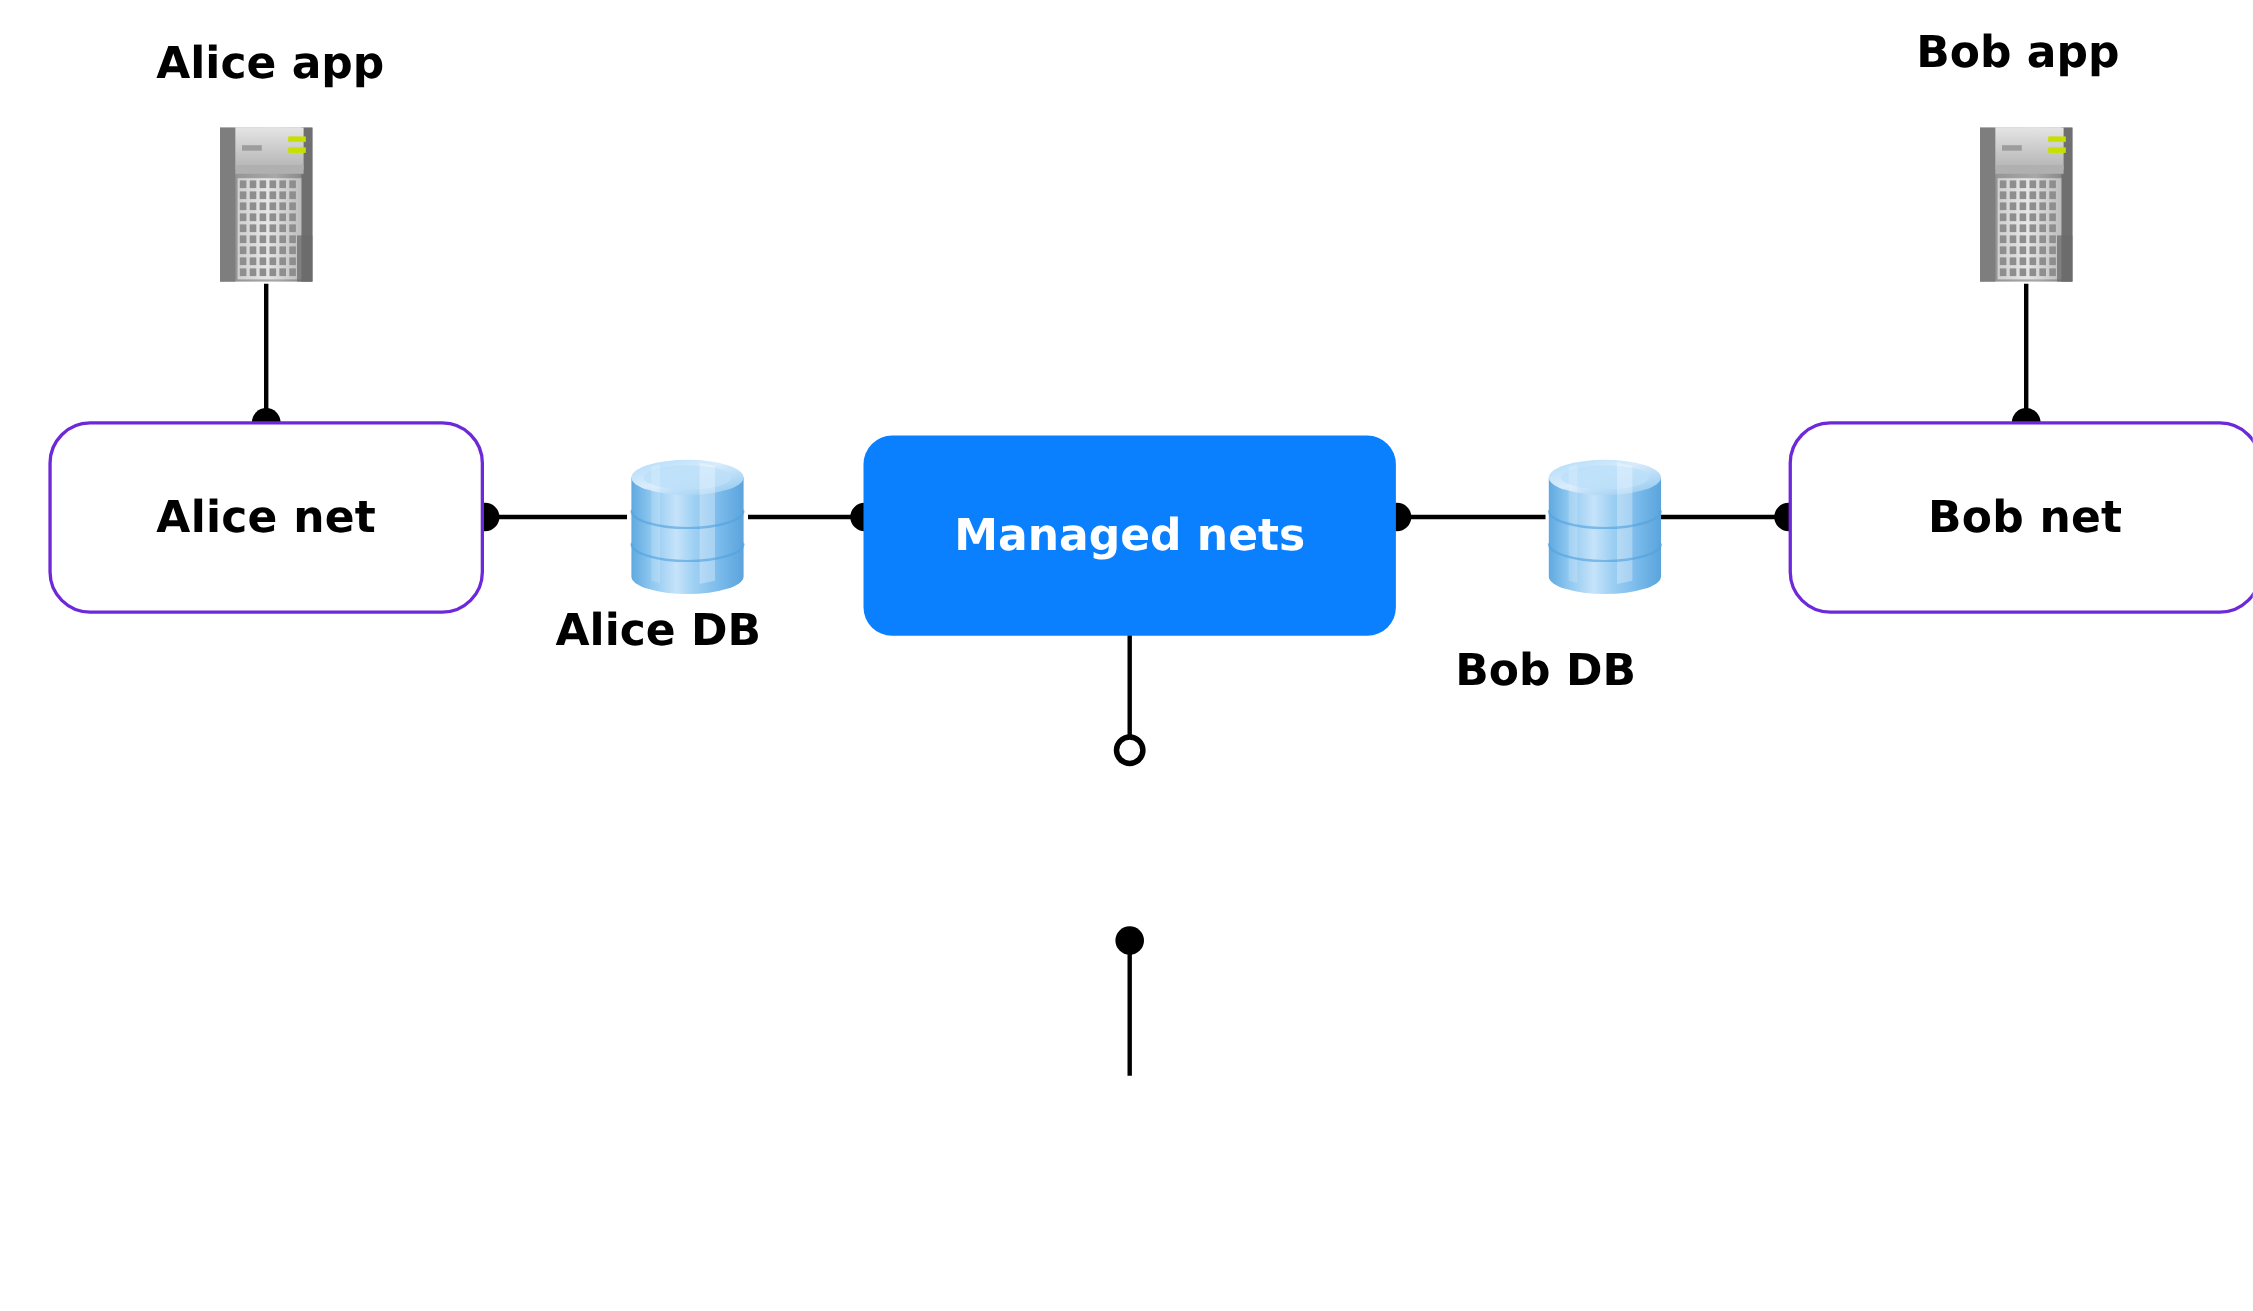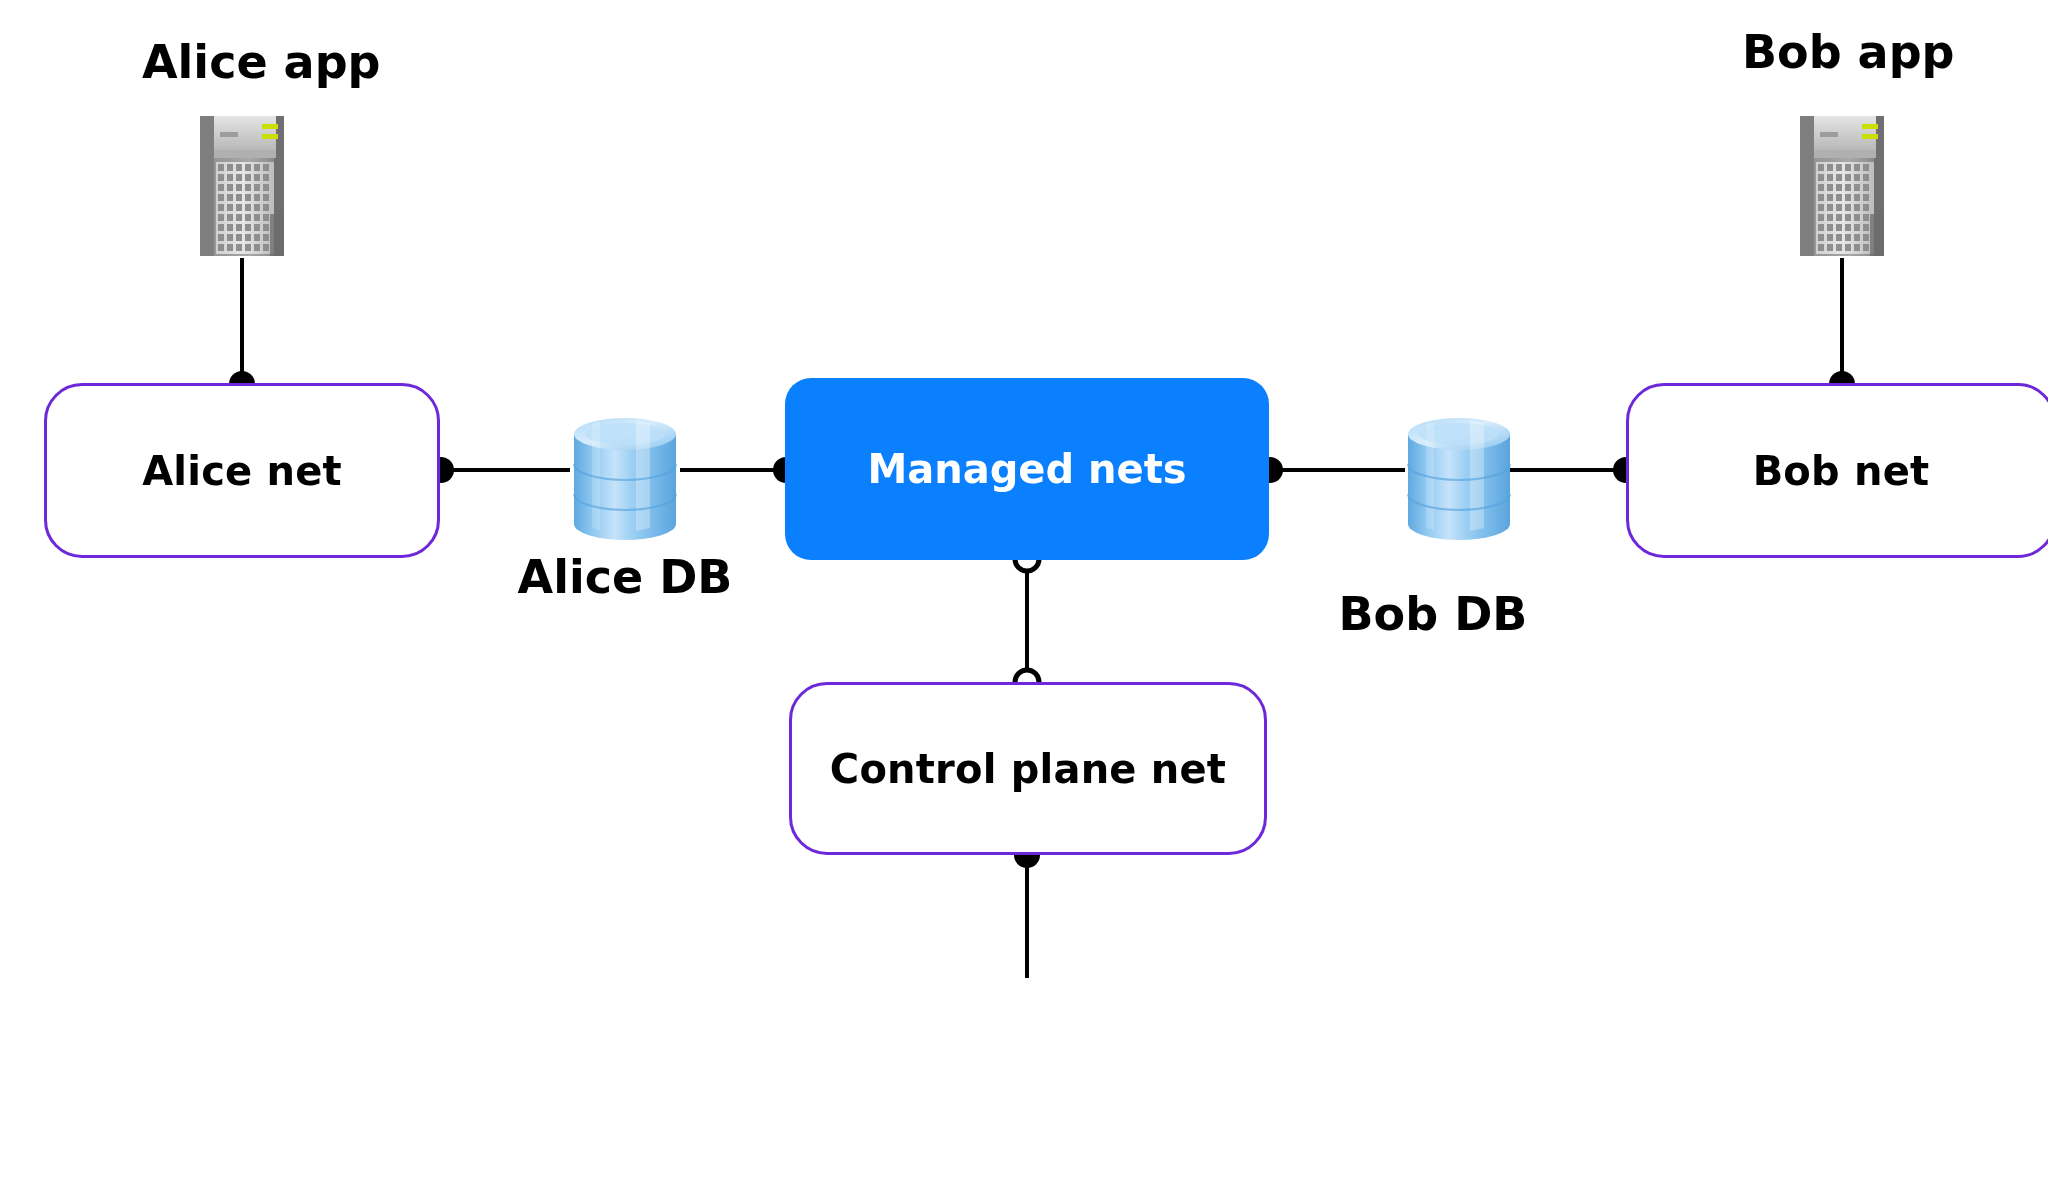--- a/index.html
+++ b/index.html
@@ -62,24 +62,24 @@
     border: none;
     border-radius: 26px;
   }
   .control-box .node-label {
     font-size: 40px;
     font-weight: bold;
     color: #000000;
   }
   .caption {
     position: absolute;
-    font-size: 46px;
+    font-size: 40px;
     font-weight: bold;
     color: #000000;
-    text-align: center;
+    text-align: left;
     white-space: nowrap;
   }
   .icon-wrap {
     position: absolute;
   }
   .icon-wrap svg { display: block; }
 </style>
 </head>
 <body>
 
@@ -247,21 +247,21 @@
 
       <path d="M70,22 L84,26 L84,130 L70,133 Z" fill="#ffffff" opacity="0.30"></path>
       <path d="M26,26 L34,24 L34,132 L26,130 Z" fill="#ffffff" opacity="0.18"></path>
 
       <path d="M8,66 A51,16 0 0 0 110,66" fill="none" stroke="#4E9FDC" stroke-width="2" opacity="0.6"></path>
       <path d="M8,96 A51,16 0 0 0 110,96" fill="none" stroke="#4E9FDC" stroke-width="2" opacity="0.6"></path>
     </svg>
   </div>
   <div class="caption" style="left:505px; top:550px; width:240px;">Alice DB</div>
 
-  <div class="node managed-box" style="left:785px; top:378px; width:484px; height:182px;">
+  <div class="node managed-box" style="left:785px; top:396px; width:484px; height:182px;">
     <span class="node-label">Managed nets</span>
   </div>
 
   <div class="icon-wrap" style="left:1400px; top:398px; width:118px; height:148px;">
     <svg width="118" height="148" viewBox="0 0 118 148">
       <defs>
         <linearGradient id="dbBodyB" x1="0" y1="0" x2="1" y2="0">
           <stop offset="0%" stop-color="#5FA9E0"></stop>
           <stop offset="18%" stop-color="#8FC8F0"></stop>
           <stop offset="40%" stop-color="#C6E3FA"></stop>
@@ -378,18 +378,15 @@
           <rect x="31" y="134" width="6" height="7"></rect>
         <rect x="40" y="134" width="6" height="7"></rect>
           <rect x="49" y="134" width="6" height="7"></rect>
         <rect x="58" y="134" width="6" height="7"></rect>
           <rect x="67" y="134" width="6" height="7"></rect>
       </g>
       <rect x="74" y="104" width="14" height="42" fill="#6b6b6b" opacity="0.75"></rect>
     </svg>
   </div>
 
-  <div class="node net-box" style="left:789px; top:682px; width:478px; height:173px;">
-    <span class="node-label">Control plane net</span>
-  </div>
 
 
 </div>
 
 </body></html>

